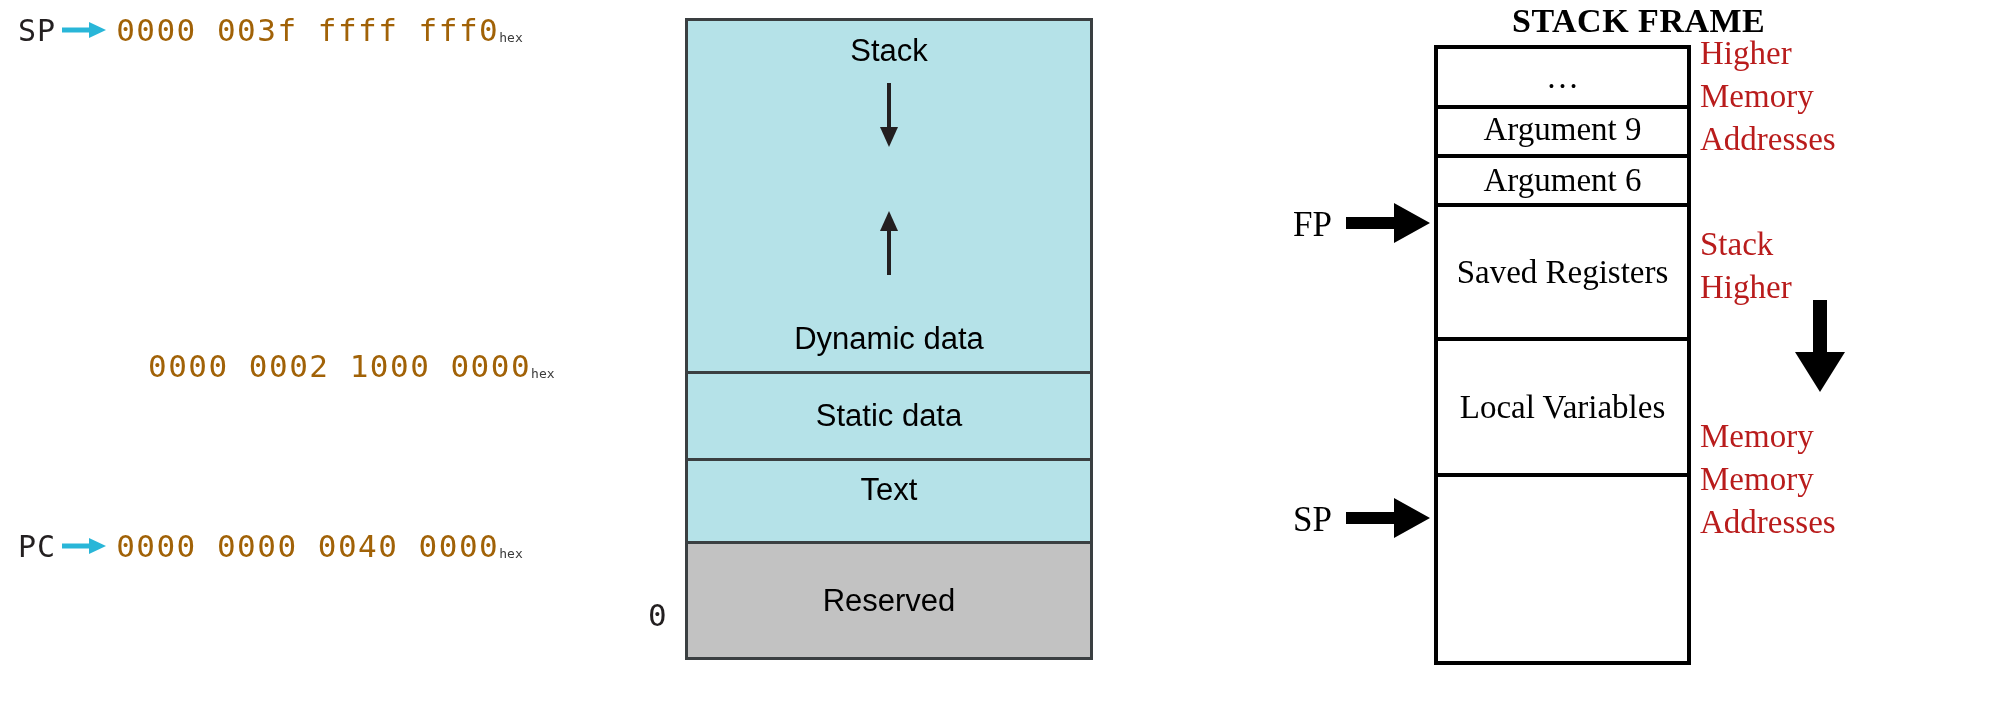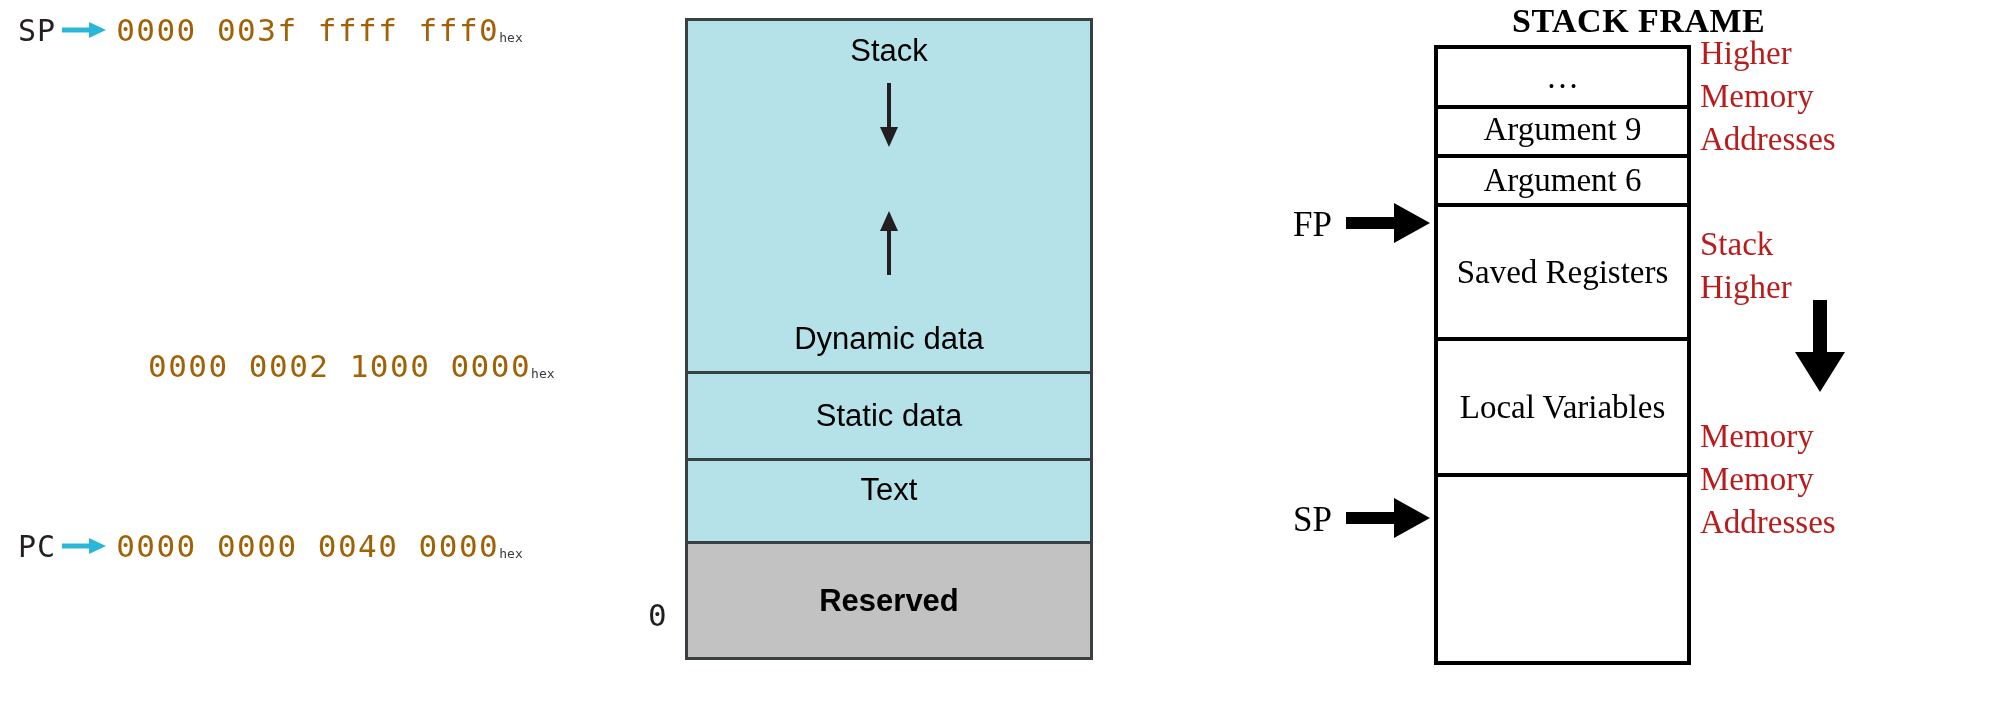--- a/index.html
+++ b/index.html
@@ -113,21 +113,21 @@
     </div>
 
     <div class="seg-div" style="top:437px;"></div>
 
     <div class="seg" style="top:440px; height:57px;">
       <div class="seg-label">Text</div>
     </div>
 
     <div class="seg-div" style="top:520px;"></div>
 
-    <div class="seg seg-reserved" style="top:523px; height:113px;font-weight:bold;">
+    <div class="seg seg-reserved" style="top:523px; height:113px;">
       <div class="seg-label">Reserved</div>
     </div>
   </div>
 
   <div class="sf-title" style="left:1512px; top:2px;">STACK FRAME</div>
 
   <div class="sfbox">
 
     <div class="sfrow" style="top:0px; height:56px;">
       <span class="sfrow-label">…</span>

